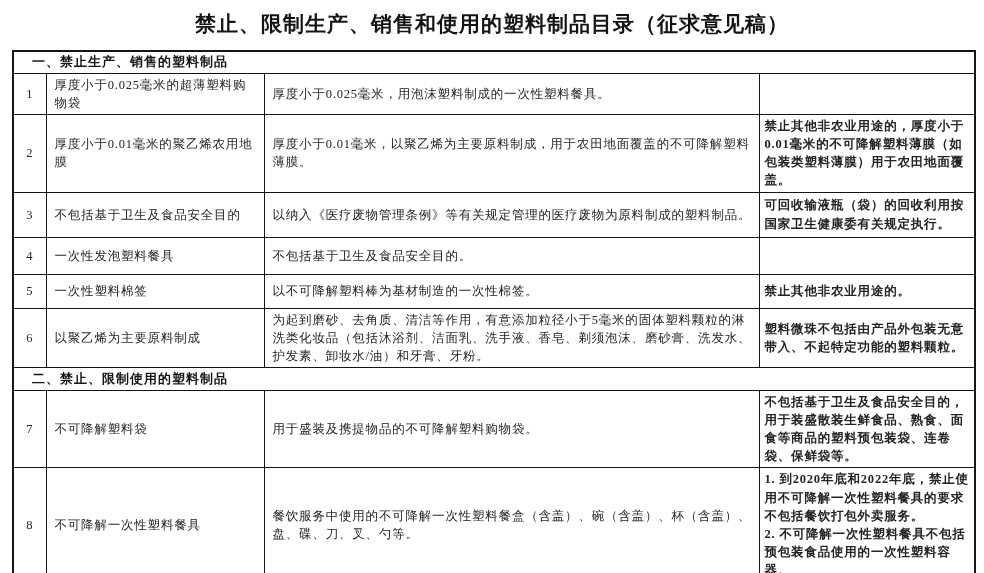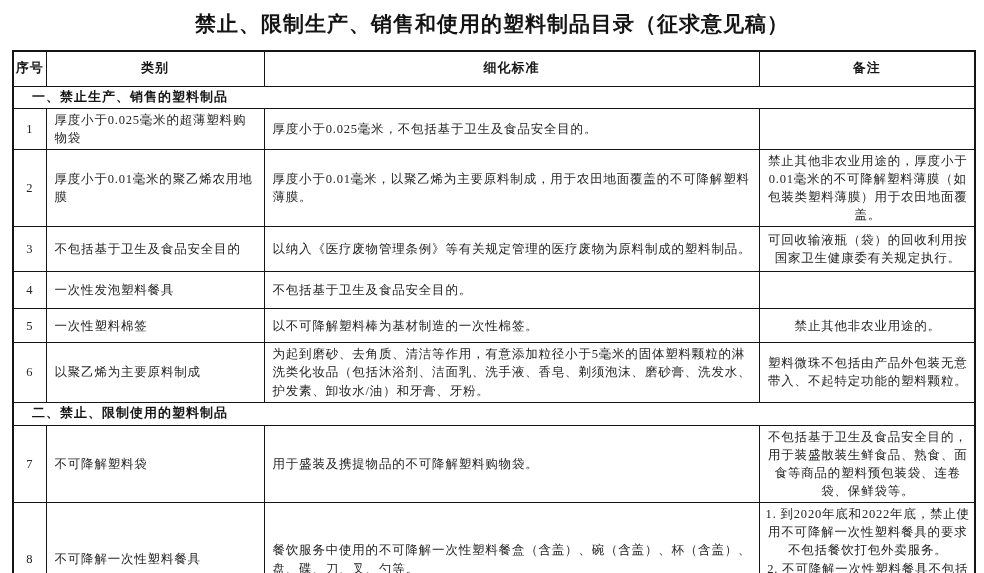--- a/index.html
+++ b/index.html
@@ -48,21 +48,21 @@
   th {
     font-weight: bold;
     text-align: center;
     font-size: 13px;
     height: 35px;
     letter-spacing: 1px;
     color: #161616;
   }
   td.no-cell { text-align: center; }
   td.cat-cell, td.std-cell { padding: 2px 6px 2px 8px; text-align: left; }
-  td.rem-cell { padding: 2px 3px 2px 5px; text-align: center; white-space: pre-line; }
+  td.rem-cell { padding: 2px 3px 2px 5px; text-align: left; white-space: pre-line; font-weight: bold; }
   tr.section-row td {
     font-weight: bold;
     font-size: 13px;
     height: 22px;
     padding: 1px 18px;
     letter-spacing: 1px;
     color: #161616;
   }
   tr.r1 { height: 40px; }
   tr.r2 { height: 51px; }
@@ -80,35 +80,29 @@
 <div class="page-title">禁止、限制生产、销售和使用的塑料制品目录（征求意见稿）</div>
 
 <table class="catalog">
   <colgroup>
     <col class="c-no">
       <col class="c-cat">
       <col class="c-std">
       <col class="c-rem">
   </colgroup>
   <tbody>
-    <tr>
-      <th>序号</th>
-      <th>类别</th>
-      <th>细化标准</th>
-      <th>备注</th>
-    </tr>
 
     <tr class="section-row sec1">
       <td colspan="4">一、禁止生产、销售的塑料制品</td>
     </tr>
 
     <tr class="r1">
       <td class="no-cell">1</td>
       <td class="cat-cell">厚度小于0.025毫米的超薄塑料购物袋</td>
-      <td class="std-cell">厚度小于0.025毫米，不包括基于卫生及食品安全目的。</td>
+      <td class="std-cell">厚度小于0.025毫米，用泡沫塑料制成的一次性塑料餐具。</td>
       <td class="rem-cell"></td>
     </tr>
 
     <tr class="r2">
       <td class="no-cell">2</td>
       <td class="cat-cell">厚度小于0.01毫米的聚乙烯农用地膜</td>
       <td class="std-cell">厚度小于0.01毫米，以聚乙烯为主要原料制成，用于农田地面覆盖的不可降解塑料薄膜。</td>
       <td class="rem-cell">禁止其他非农业用途的，厚度小于0.01毫米的不可降解塑料薄膜（如包装类塑料薄膜）用于农田地面覆盖。</td>
     </tr>
 

